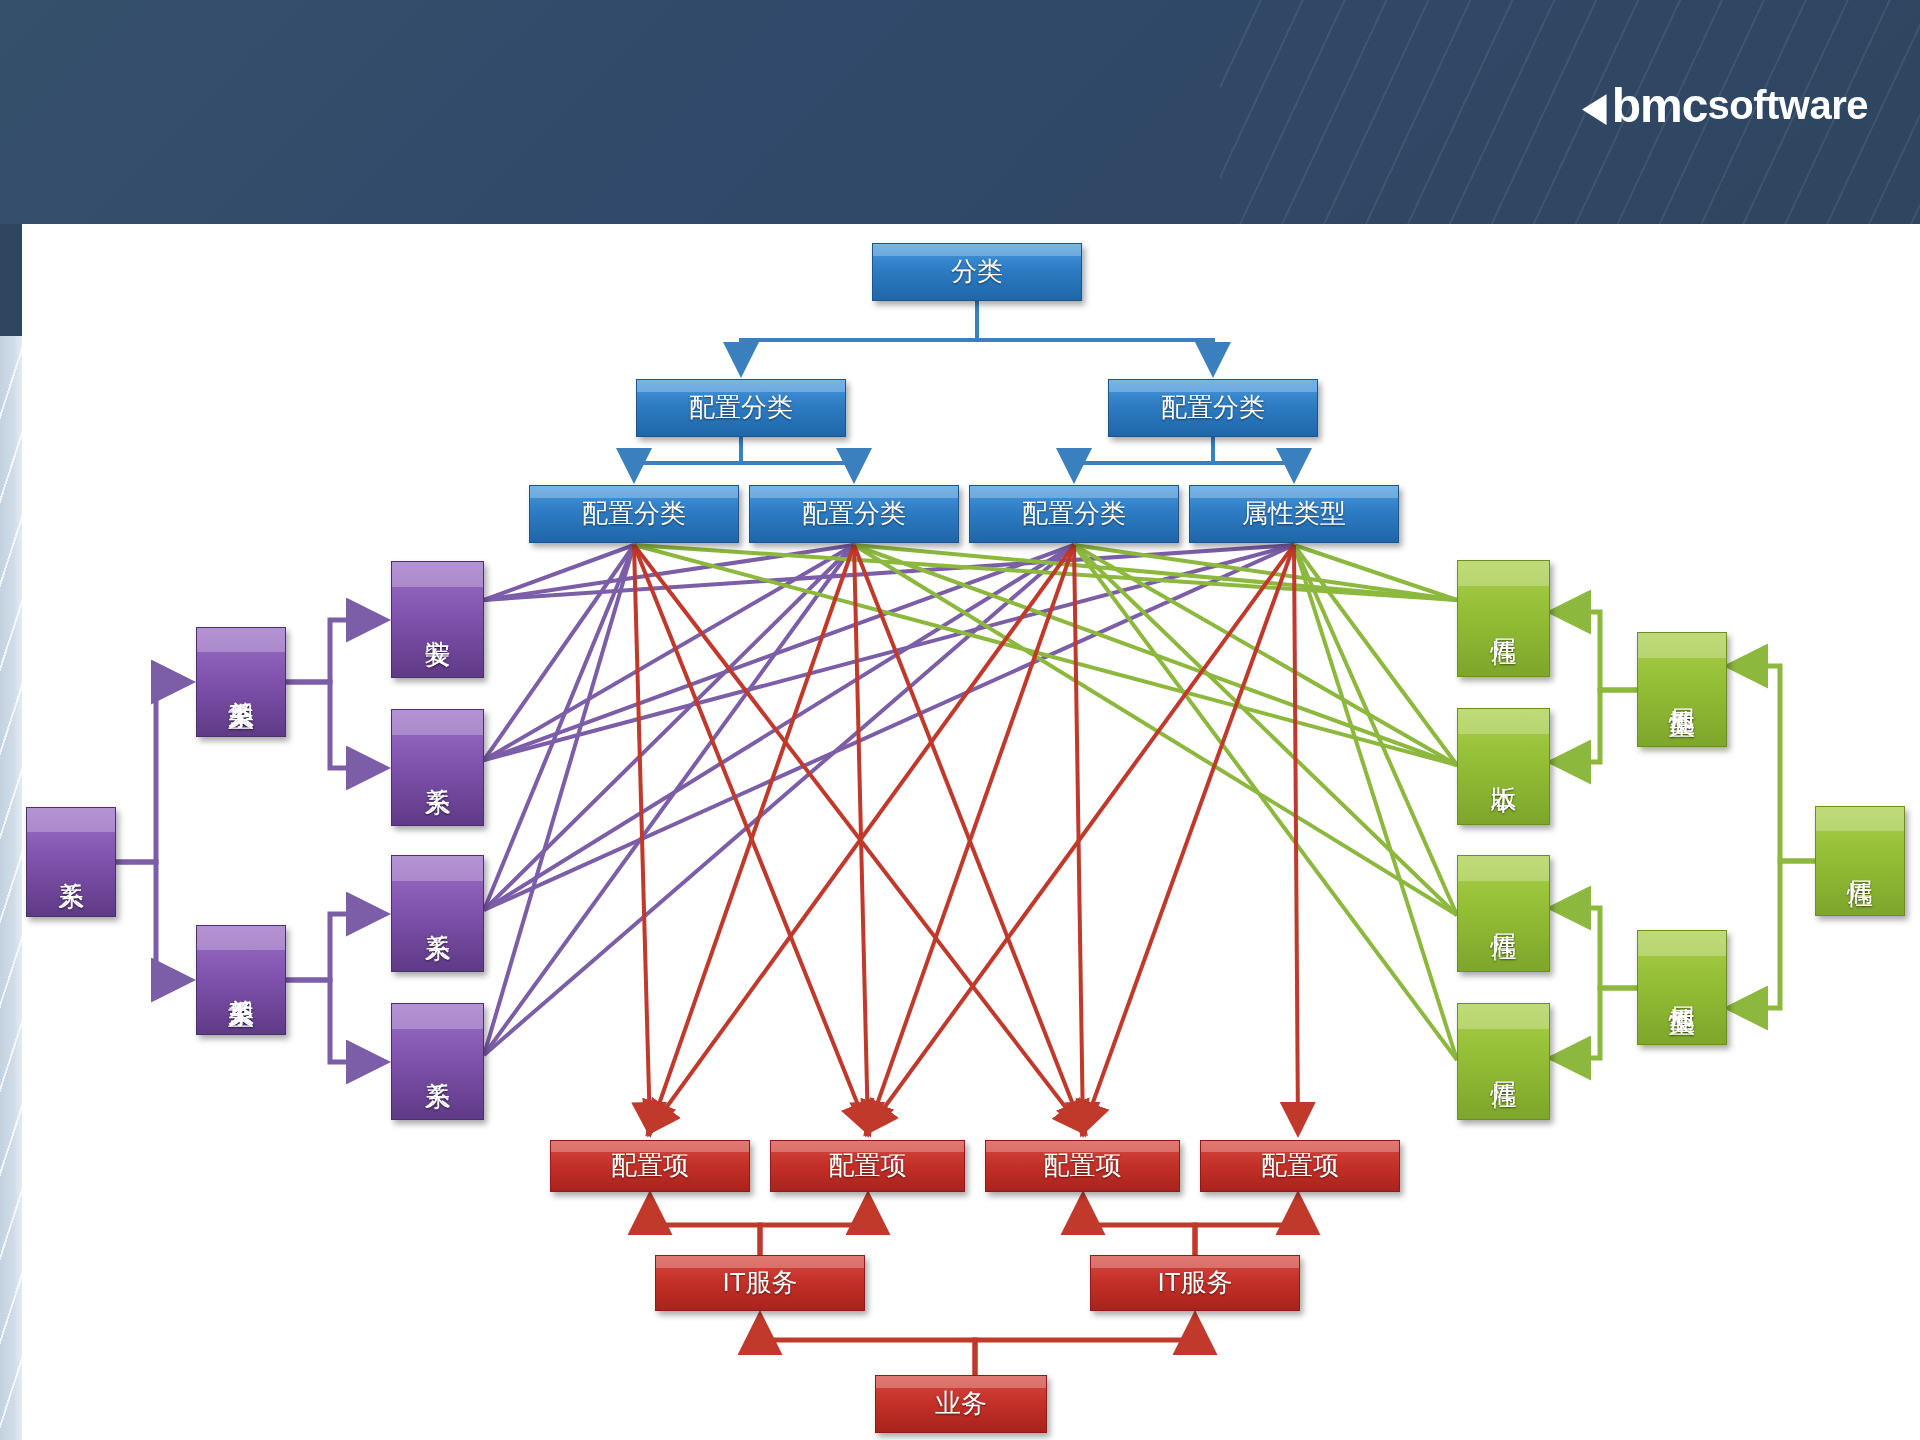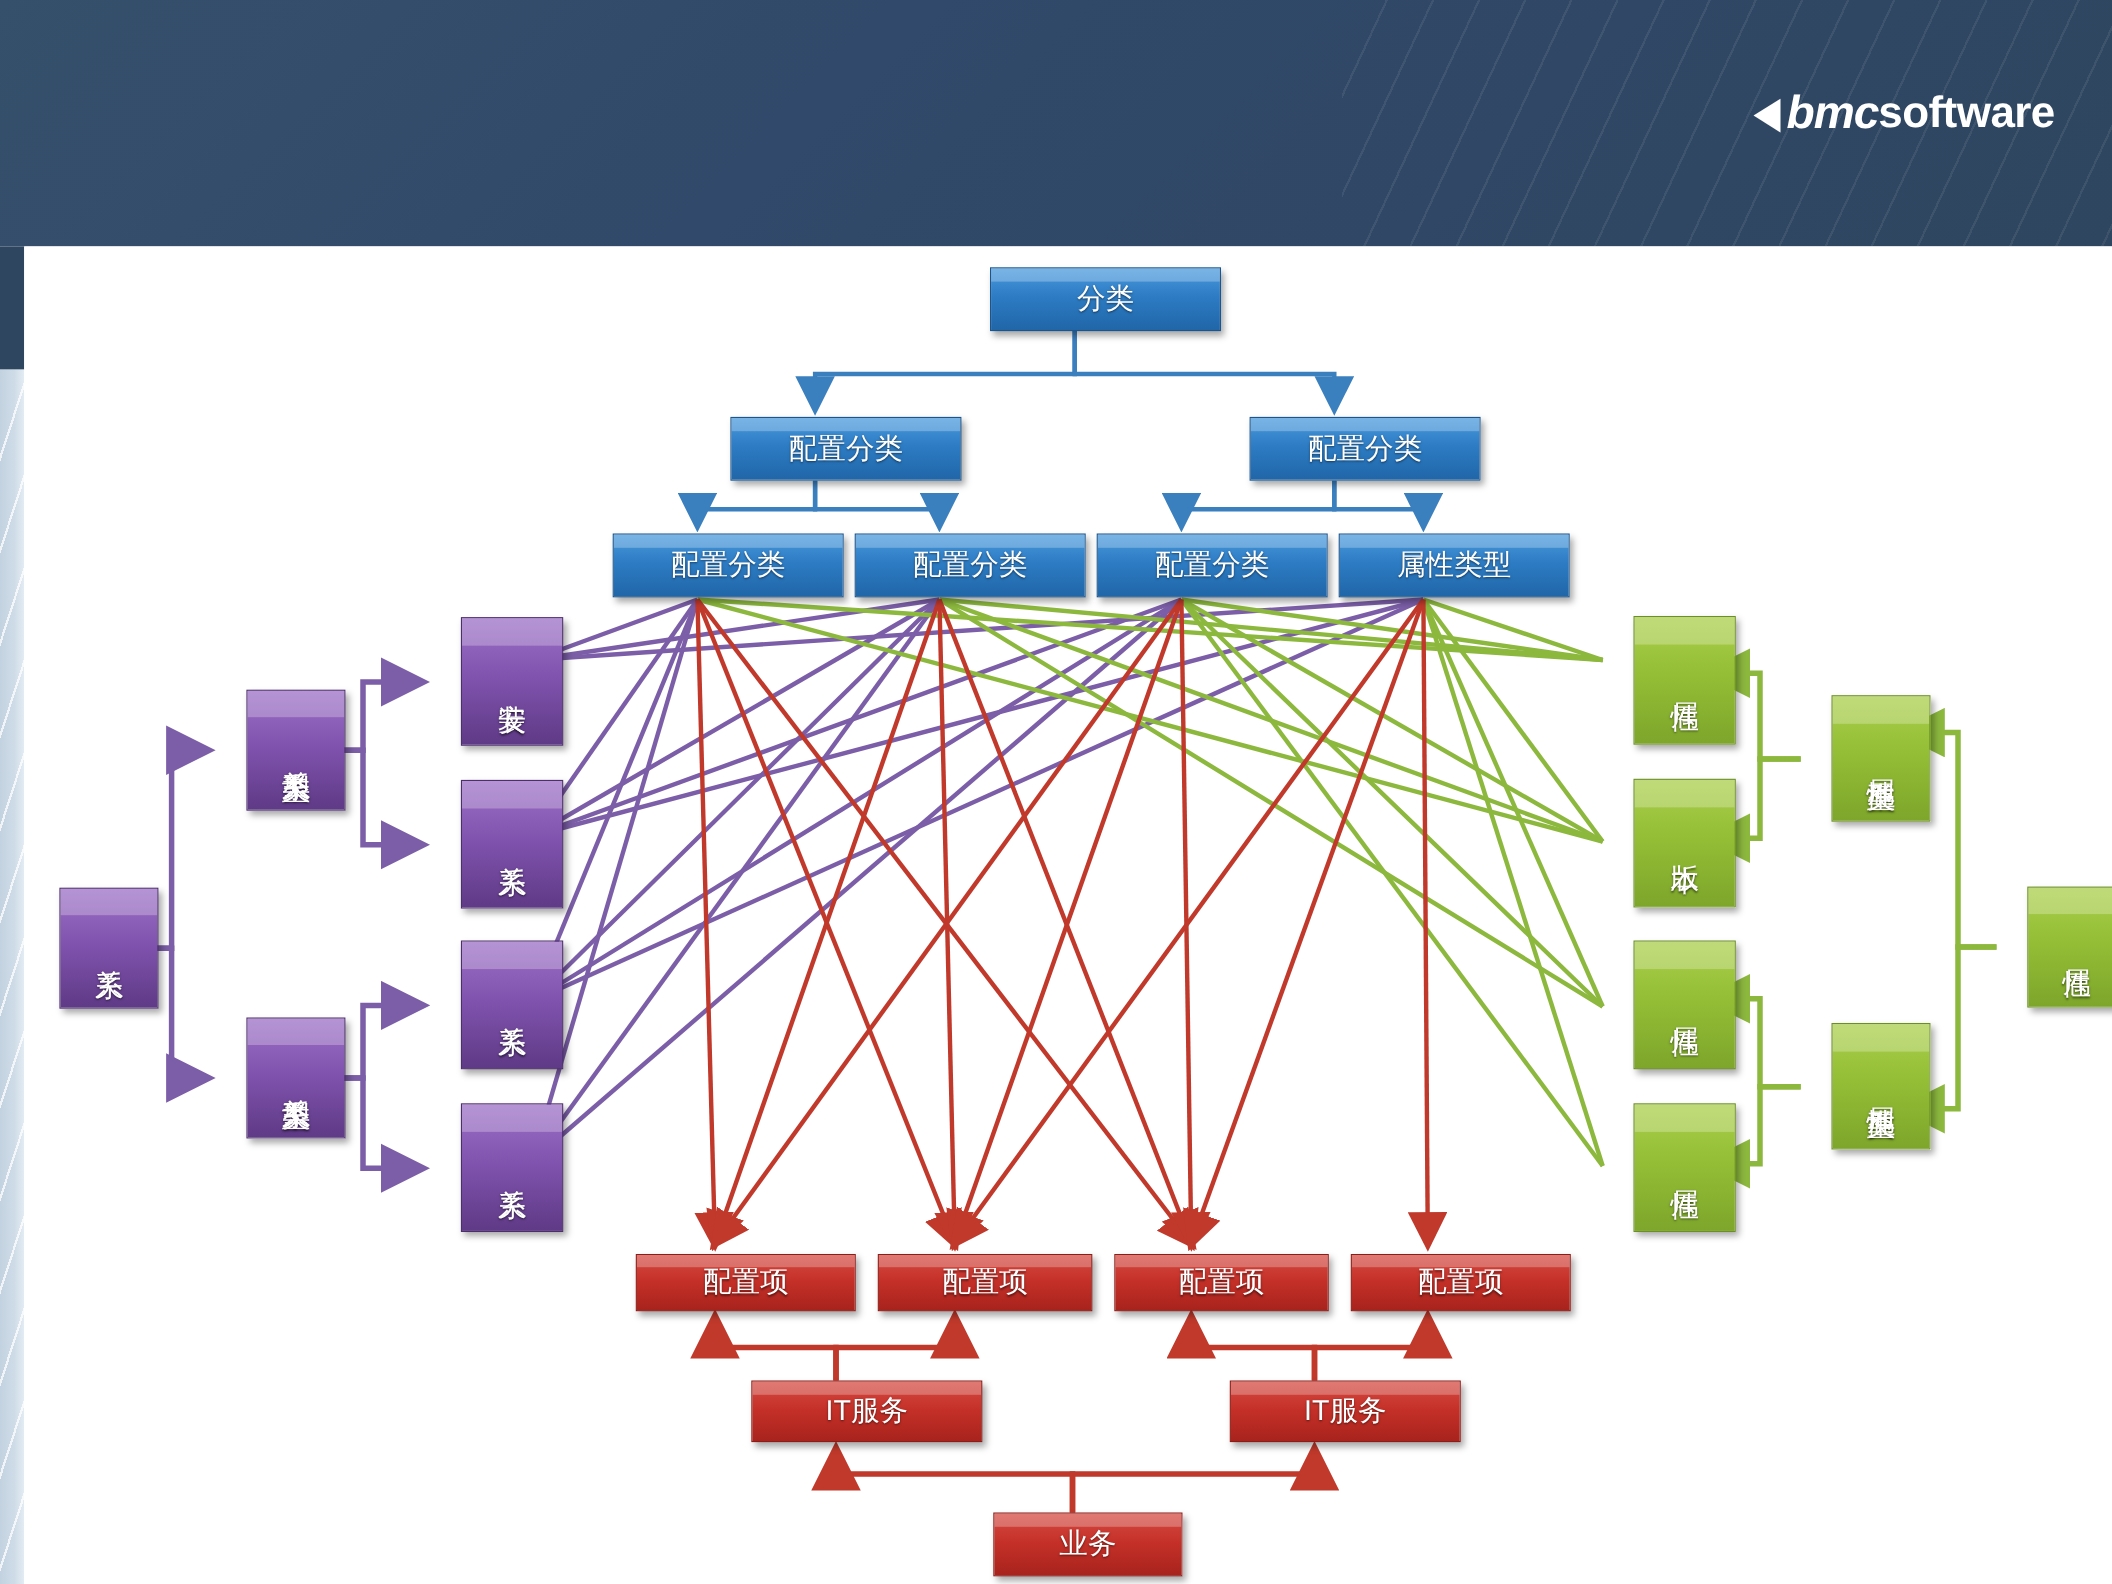--- a/index.html
+++ b/index.html
@@ -29,21 +29,21 @@
     white-space:nowrap;
   }
   #logo{
     position:absolute;right:52px;top:78px;
     color:#fff;white-space:nowrap;display:flex;align-items:center;
   }
   #logo .mark{
     font-size:40px;line-height:34px;margin-right:2px;font-weight:700;
     transform:scaleX(0.8);
   }
-  #logo .bmc{font-size:42px;font-weight:bold;letter-spacing:-1px;font-style:italic;}
+  #logo .bmc{font-size:48px;font-weight:bold;letter-spacing:-1px;}
   #logo .soft{font-size:40px;font-weight:700;letter-spacing:-0.5px;}
 
   
   #left-dark{
     position:absolute;left:0;top:224px;width:22px;height:112px;
     background:#2f4660;
   }
   #left-light{
     position:absolute;left:0;top:336px;width:22px;height:1104px;
     background:linear-gradient(90deg,#c3d2e0 0%,#cfdce8 60%,#e4ecf3 100%);
@@ -68,21 +68,20 @@
     display:flex;align-items:center;justify-content:center;
     text-align:center;
     color:#ffffff;
     border-style:solid;border-width:1px;
     box-shadow:3px 4px 6px rgba(0,0,0,.34);
     text-shadow:0 1px 2px rgba(0,0,0,.55);
     box-sizing:border-box;
     font-size:26px;
     line-height:1.12;
     overflow:hidden;
-    margin-left:28px;
   }
   .node .cap{
     position:absolute;left:0;right:0;top:0;height:22%;
     background:rgba(255,255,255,.26);
     pointer-events:none;
   }
   .node .lbl{position:relative;z-index:2;padding:0 4px;}
 
   .blue{
     background:linear-gradient(180deg,#4a9ade 0%,#2d7cc4 45%,#2066a8 100%);

